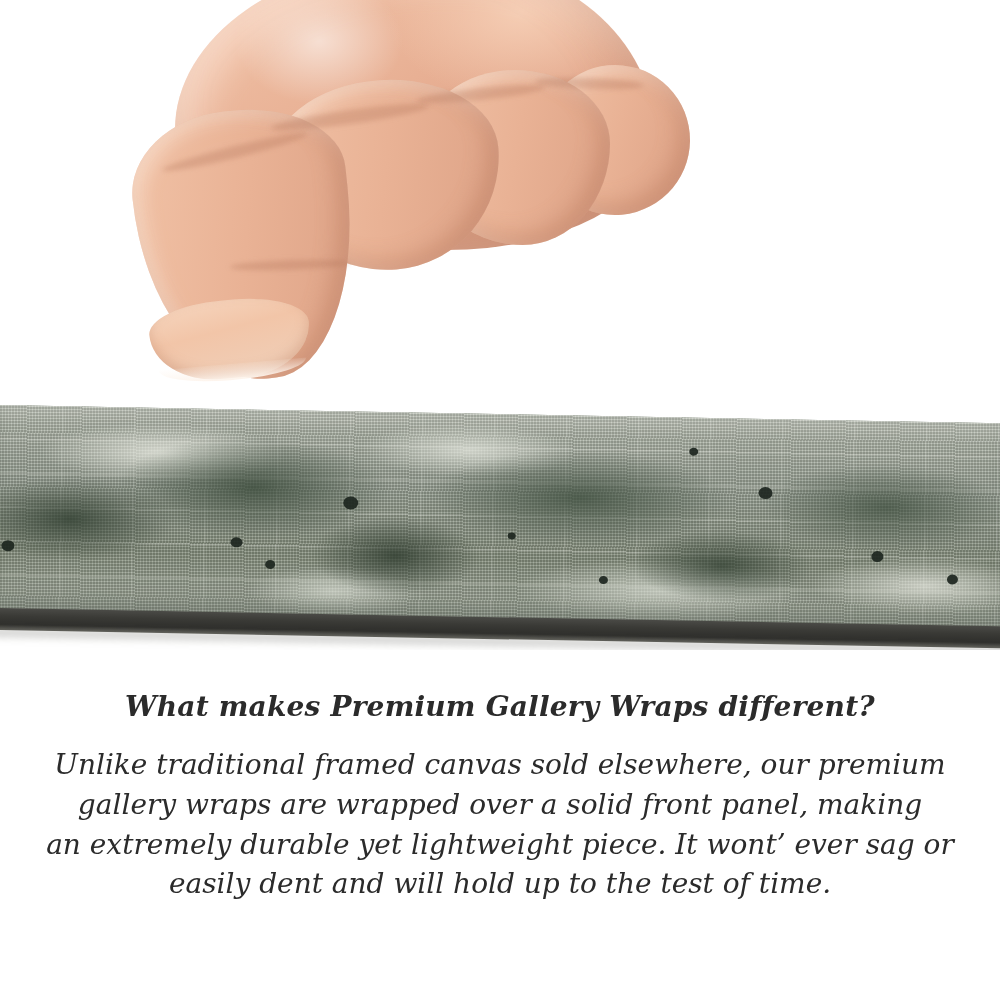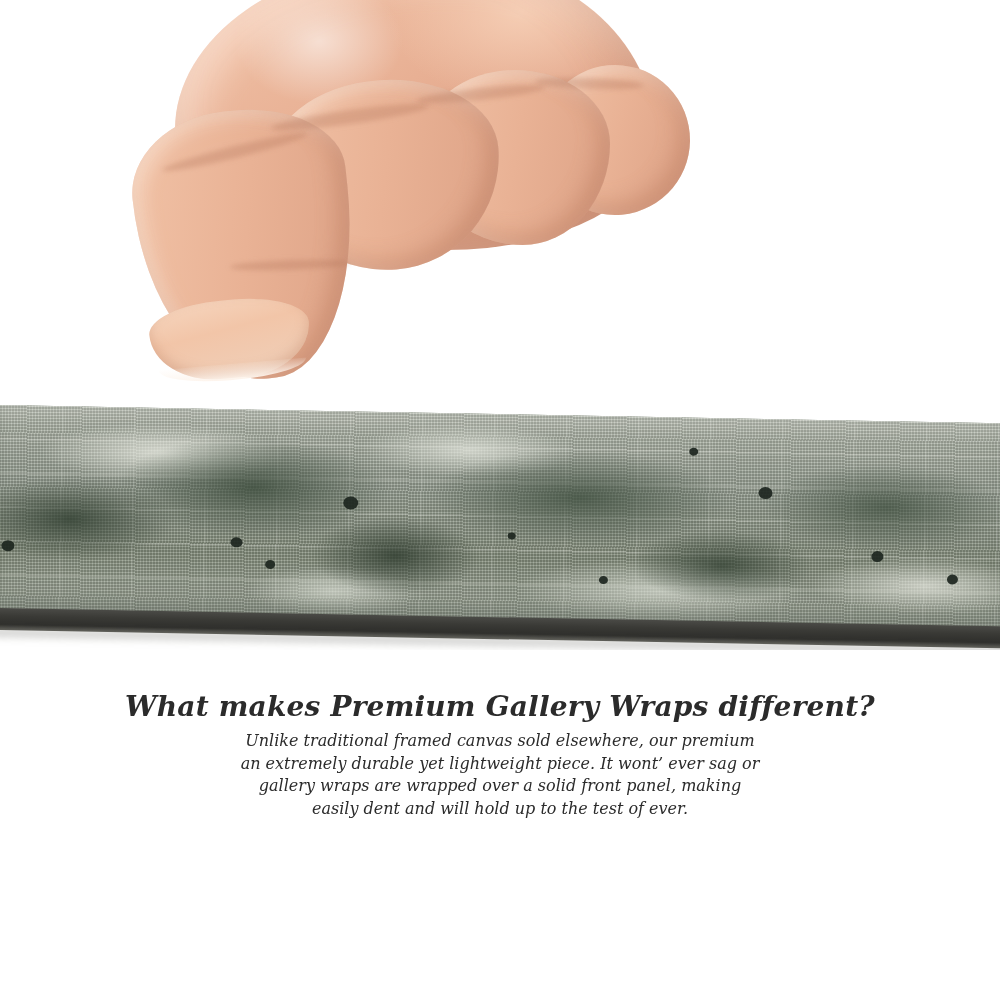--- a/index.html
+++ b/index.html
@@ -182,24 +182,24 @@
     width: 1000px;
     text-align: center;
     color: #2b2b2b;
     font-family: "DejaVu Serif", serif;
     font-style: italic;
   }
   .caption-title {
     font-size: 28px;
     font-weight: 700;
     letter-spacing: 0.2px;
-    margin-bottom: 7px;
+    margin-bottom: 22px;
   }
   .caption-line {
-    font-size: 16px;
+    font-size: 28px;
     line-height: 1.42;
     font-weight: 400;
   }
 </style>
 </head>
 <body>
 
 <div id="stage">
 
   <div class="photo-area">
@@ -233,18 +233,18 @@
       </div>
       <div class="slab-edge"></div>
       <div class="slab-shadow"></div>
     </div>
 
   </div>
 
   <div class="caption">
     <div class="caption-title">What makes Premium Gallery Wraps different?</div>
     <div class="caption-line">Unlike traditional framed canvas sold elsewhere, our premium</div>
+    <div class="caption-line">gallery wraps are wrapped over a solid front panel, making</div>
     <div class="caption-line">an extremely durable yet lightweight piece. It wont’ ever sag or</div>
-    <div class="caption-line">gallery wraps are wrapped over a solid front panel, making</div>
-    <div class="caption-line">easily dent and will hold up to the test of ever.</div>
+    <div class="caption-line">easily dent and will hold up to the test of time.</div>
   </div>
 
 </div>
 
 </body></html>

